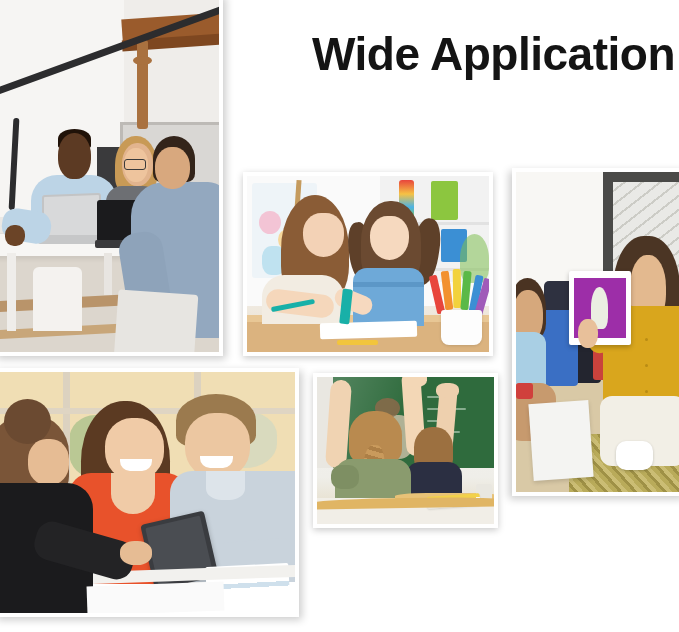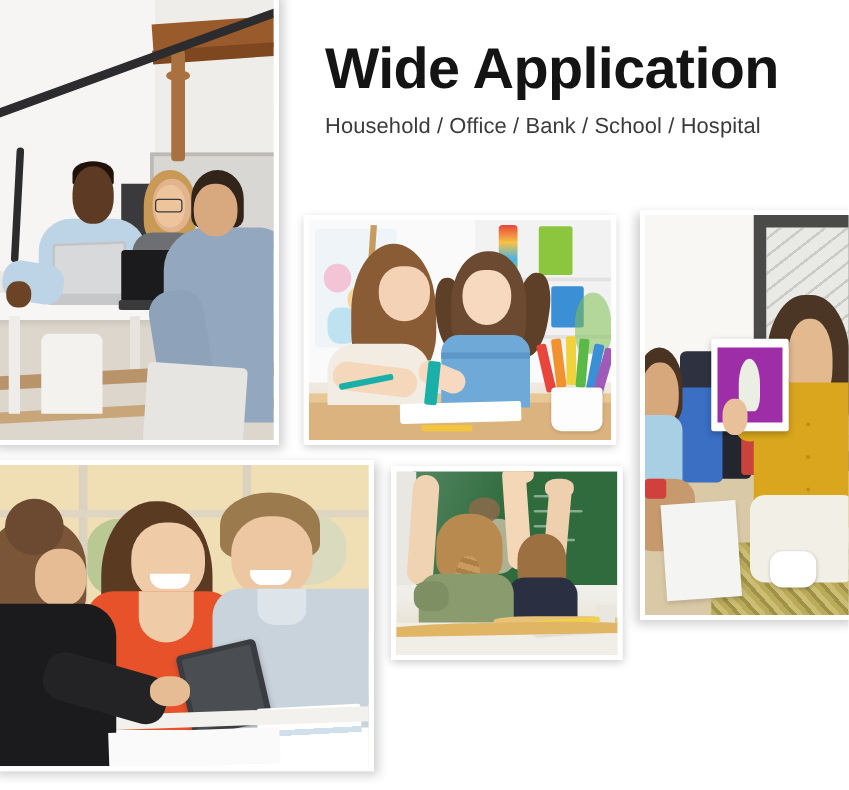--- a/index.html
+++ b/index.html
@@ -18,21 +18,21 @@
     background: #ffffff;
     overflow: hidden;
   }
 
   
   .headline-block {
     position: absolute;
     left: 260px;
     top: 30px;
     width: 415px;
-    text-align: left;
+    text-align: right;
   }
   .headline {
     font-family: "Liberation Sans", sans-serif;
     font-size: 46px;
     font-weight: 700;
     letter-spacing: -0.5px;
     color: #141414;
     line-height: 1.05;
     margin: 0;
     white-space: nowrap;
@@ -294,21 +294,20 @@
     background: linear-gradient(180deg,#f2d14a 0 34%, #ffffff 34% 64%, #e8e6df 64% 100%); border-radius:2px; transform:rotate(-4deg); box-shadow:0 1px 2px rgba(0,0,0,.12); }
   .s-school .sc-cup { position:absolute; left:90%; top:73%; width:9%; height:11%; background:#e9e7e0; border-radius:2px; }
 </style>
 </head>
 <body>
 
 <div id="canvas">
 
   <div class="headline-block">
     <h1 class="headline">Wide Application</h1>
-    <p class="subheadline">Household / Office / Bank / School / Hospital</p>
   </div>
 
   <div class="photo" id="photo-office">
     <div class="scene s-office">
       <div class="wall-back"></div>
       <div class="wall-right"></div>
       <div class="frame-art"></div>
       <div class="frame-art2"></div>
       <div class="beam"></div>
       <div class="beam2"></div>

